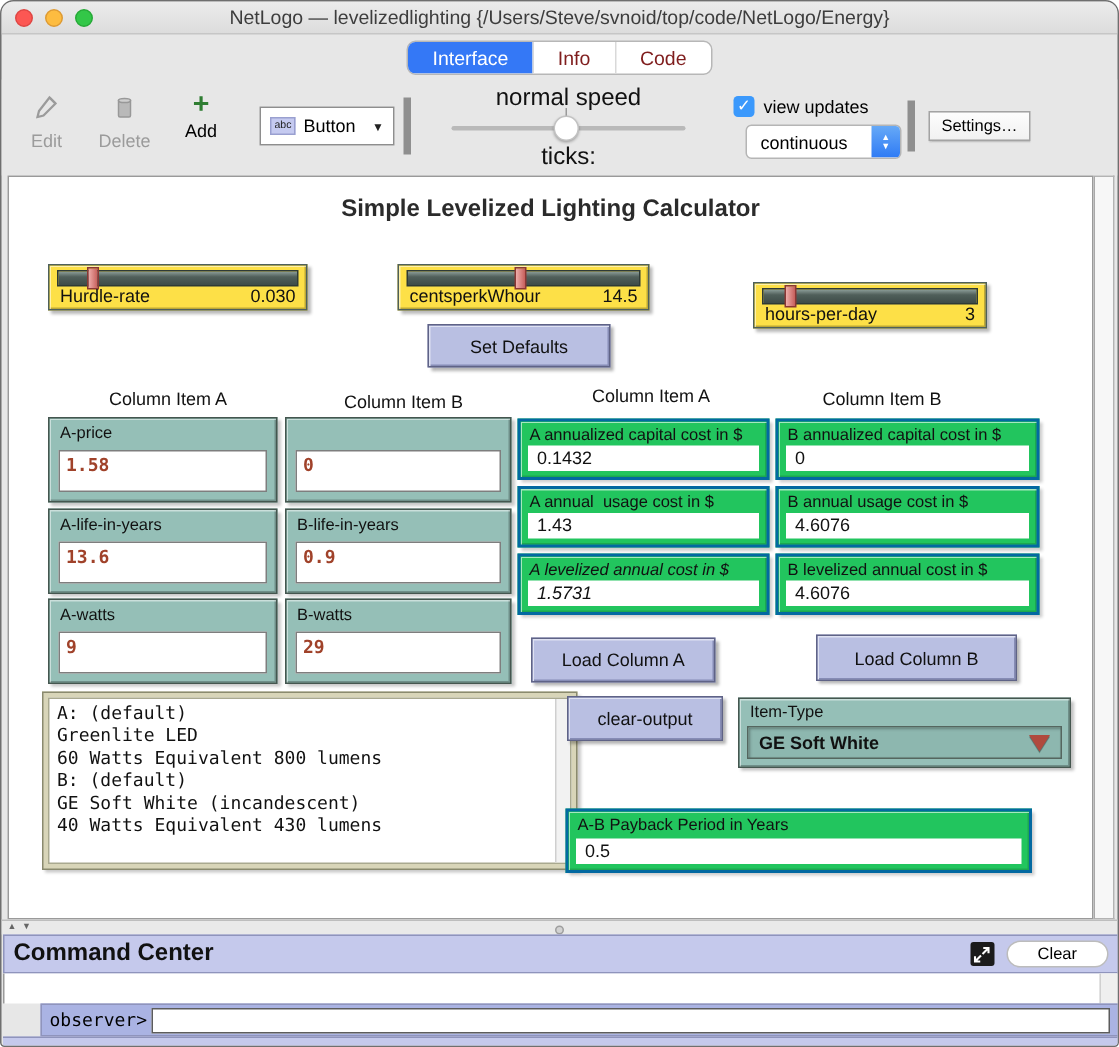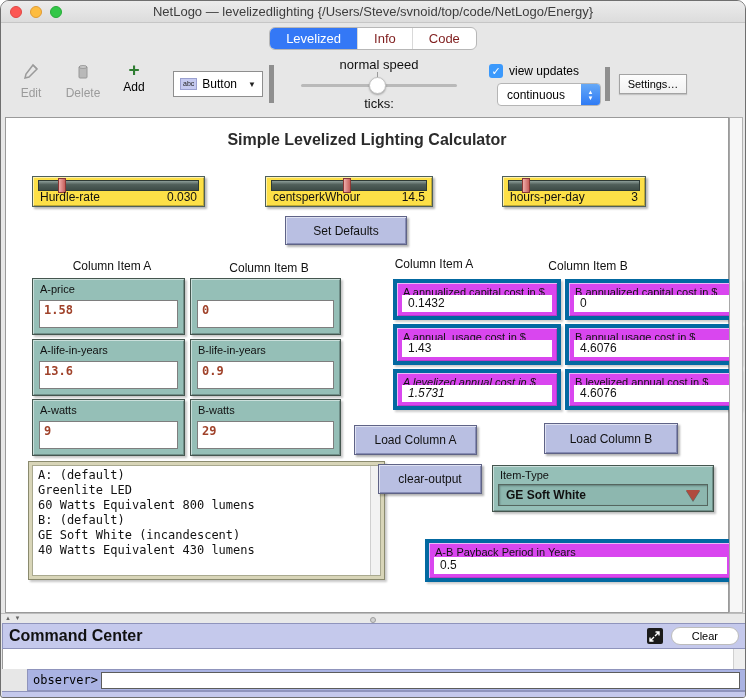--- a/index.html
+++ b/index.html
@@ -26,21 +26,21 @@
   .toolbar{position:absolute;left:0;top:52px;width:100%;height:64px;background:#e7e7e7;}
   .tool-btn{position:absolute;display:flex;flex-direction:column;align-items:center;gap:2px;cursor:pointer;}
   .tool-btn .lbl{font-size:12px;}
   .tool-btn.disabled .lbl{color:#9b9b9b;}
   .divider{position:absolute;width:5px;background:#8f8f8f;}
   .wdrop{position:absolute;left:172px;top:18px;width:90px;height:26px;background:#ffffff;border:1px solid #8e8e8e;
     display:flex;align-items:center;padding:0 6px;gap:5px;cursor:pointer;}
   .wdrop .abc{background:#c5caf0;border:1px solid #9aa0d0;font-size:7px;padding:0 2px;line-height:10px;color:#222;}
   .wdrop .txt{font-size:12px;flex:1;}
   .wdrop .arr{font-size:8px;color:#222;}
-  .speed-label{position:absolute;text-align:center;font-size:13px;color:#111;}
+  .speed-label{position:absolute;text-align:center;font-size:16px;color:#111;}
   .speed-track{position:absolute;left:300px;top:31px;width:156px;height:3px;background:#b9b9b9;border-radius:2px;}
   .speed-tick{position:absolute;left:376px;top:19px;width:1px;height:9px;background:#9a9a9a;}
   .speed-thumb{position:absolute;left:368px;top:24px;width:17px;height:17px;border-radius:50%;background:#ffffff;
     border:1px solid #c2c2c2;box-shadow:0 1px 2px rgba(0,0,0,.3);cursor:pointer;}
   .chk{position:absolute;left:488px;top:11px;width:14px;height:14px;background:#3b99fc;border-radius:3px;
     color:#fff;font-size:11px;line-height:14px;text-align:center;cursor:pointer;}
   .chk-label{position:absolute;left:508px;top:11px;font-size:12px;}
   .mac-select{position:absolute;left:496px;top:30px;width:104px;height:23px;background:#fff;border:1px solid #b5b5b5;
     border-radius:4px;display:flex;align-items:center;cursor:pointer;overflow:hidden;}
   .mac-select .txt{flex:1;font-size:12px;padding-left:9px;}
@@ -62,22 +62,22 @@
   .nl-slider .thumb{position:absolute;top:-3px;width:8px;height:15px;
     background:linear-gradient(90deg,#efadaa,#c65f5b);border:1px solid #8a3734;cursor:pointer;}
   .nl-slider .srow{position:absolute;left:7px;right:7px;bottom:2px;display:flex;justify-content:space-between;
     font-size:12px;color:#111;}
   .nl-input{position:absolute;background:#95bfb7;border:1px solid #45564f;
     box-shadow:inset 1px 1px 0 rgba(255,255,255,.5),inset -1px -1px 0 rgba(0,0,0,.25),2px 2px 2px rgba(0,0,0,.22);}
   .nl-input .lbl{font-size:11px;color:#111;padding:4px 7px 0;}
   .nl-input .fld{position:absolute;left:6px;right:6px;top:21px;bottom:6px;background:#ffffff;border:1px solid #7e7e7e;
     font-family:"DejaVu Sans Mono",monospace;font-size:12px;font-weight:bold;color:#a0422a;padding:2px 4px;cursor:text;}
   .col-header{position:absolute;font-size:12px;color:#111;text-align:center;}
-  .nl-monitor{position:absolute;height:41px;background:#d946ef;border:4px solid #0369a1;
-    box-shadow:inset 1px 1px 0 rgba(255,255,255,.6),inset -1px -1px 0 rgba(0,0,0,.15),2px 2px 2px rgba(0,0,0,.2);margin-left:48px;}
+  .nl-monitor{position:absolute;height:41px;background:#22c55e;border:2px solid #0369a1;
+    box-shadow:inset 1px 1px 0 rgba(255,255,255,.6),inset -1px -1px 0 rgba(0,0,0,.15),2px 2px 2px rgba(0,0,0,.2);}
   .nl-monitor .lbl{font-size:11px;color:#111;padding:3px 6px 0;white-space:pre;overflow:hidden;}
   .nl-monitor .val{position:absolute;left:5px;right:5px;bottom:4px;height:17px;background:#ffffff;
     font-size:12px;color:#111;padding:1px 6px;}
   .nl-button{position:absolute;background:#b9bfe2;border:1px solid #5f6386;
     box-shadow:inset 1px 1px 0 #dfe2f2,inset -1px -1px 0 #868cb5,2px 2px 2px rgba(0,0,0,.3);
     display:flex;align-items:center;justify-content:center;font-size:12px;color:#111;cursor:pointer;}
   .nl-output{position:absolute;background:#d8d5b8;border:1px solid #8a8a6e;padding:3px;
     box-shadow:2px 2px 2px rgba(0,0,0,.22);}
   .nl-output .inner{position:relative;width:100%;height:100%;background:#ffffff;border:1px solid #a9a98f;
     font-family:"DejaVu Sans Mono",monospace;font-size:12px;line-height:15px;color:#111;padding:2px 5px;
@@ -123,21 +123,21 @@
     <div class="traffic">
       <span class="tl red"></span>
       <span class="tl yellow"></span>
       <span class="tl green"></span>
     </div>
     <div class="title">NetLogo — levelizedlighting {/Users/Steve/svnoid/top/code/NetLogo/Energy}</div>
   </div>
 
   <div class="tabrow">
     <div class="seg">
-      <div class="seg-item active">Levelized</div>
+      <div class="seg-item active">Interface</div>
       <div class="seg-item">Info</div>
       <div class="seg-item">Code</div>
     </div>
   </div>
 
   <div class="toolbar">
     <div class="tool-btn disabled" style="left:16px;top:9px;width:28px;">
       <span>
         <svg width="18" height="18" viewBox="0 0 18 18">
             <path d="M11 3 L15 7 L7 15 L3 16 L4 12 Z" fill="none" stroke="#9b9b9b" stroke-width="1.5"></path>
@@ -202,21 +202,21 @@
     </div>
     <div class="nl-slider" style="left:259px;top:58px;width:168px;">
       <div class="track">
           <div class="thumb" style="left:46%;"></div>
         </div>
       <div class="srow">
         <span>centsperkWhour</span>
         <span>14.5</span>
       </div>
     </div>
-    <div class="nl-slider" style="left:496px;top:58px;width:144px;padding-left:19px;">
+    <div class="nl-slider" style="left:496px;top:70px;width:156px;padding-left:19px;">
       <div class="track">
           <div class="thumb" style="left:10%;"></div>
         </div>
       <div class="srow">
         <span>hours-per-day</span>
         <span>3</span>
       </div>
     </div>
 
     <div class="nl-button" style="left:279px;top:98px;width:122px;height:29px;">Set Defaults</div>

